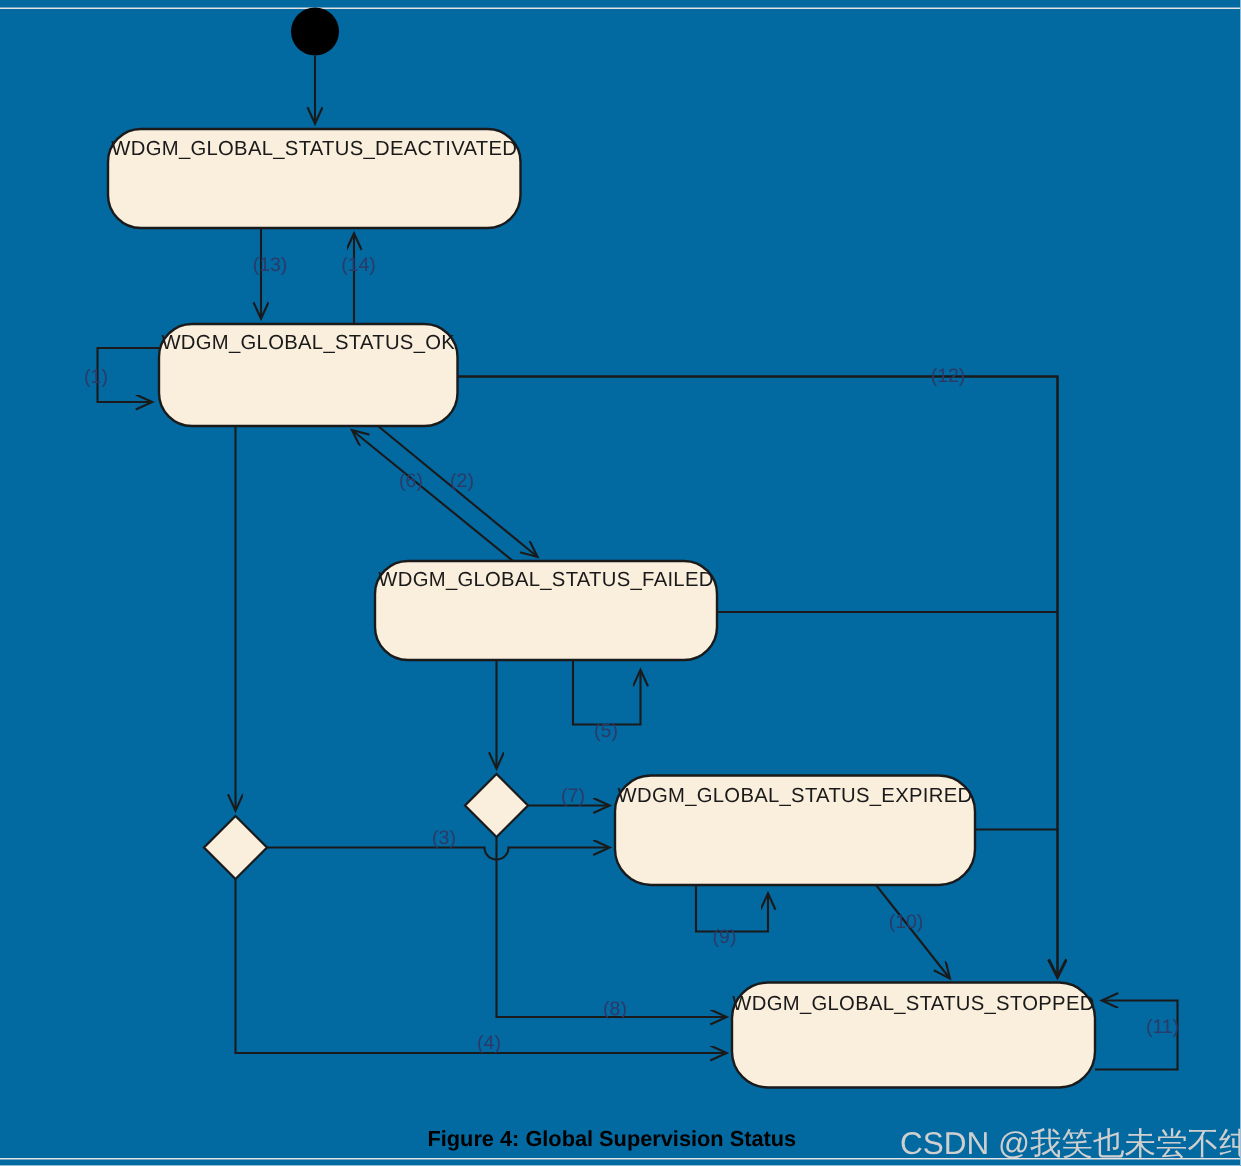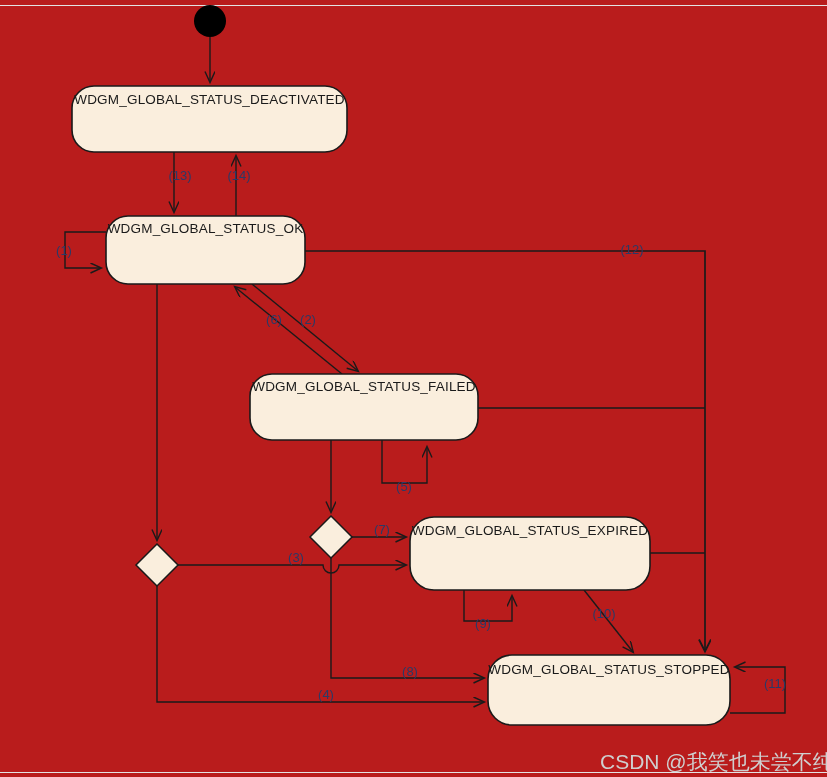--- a/index.html
+++ b/index.html
@@ -8,21 +8,21 @@
     padding: 0;
     background: #ffffff;
   }
   body {
     font-family: "Liberation Sans", sans-serif;
   }
   #page {
     position: relative;
     width: 827px;
     height: 777px;
-    background: #b91c1c;
+    background: #0369a1;
     overflow: hidden;
   }
   #top-rule {
     position: absolute;
     left: 0; top: 5px;
     width: 827px; height: 1px;
     background: #e3e3e3;
   }
   #bottom-rule {
     position: absolute;
@@ -171,18 +171,19 @@
     <text class="trans-label" x="382" y="531">(7)</text>
     <text class="trans-label" x="410" y="673">(8)</text>
     <text class="trans-label" x="483" y="625">(9)</text>
     <text class="trans-label" x="604" y="615">(10)</text>
     <text class="trans-label" x="775" y="685">(11)</text>
     <text class="trans-label" x="632" y="251">(12)</text>
     <text class="trans-label" x="180" y="177">(13)</text>
     <text class="trans-label" x="239" y="177">(14)</text>
   </svg>
 
+  <div class="caption">Figure 4: Global Supervision Status</div>
 
   <div class="watermark">CSDN @我笑也未尝不纯</div>
 
   <div id="bottom-rule"></div>
 
 </div>
 
 </body></html>

